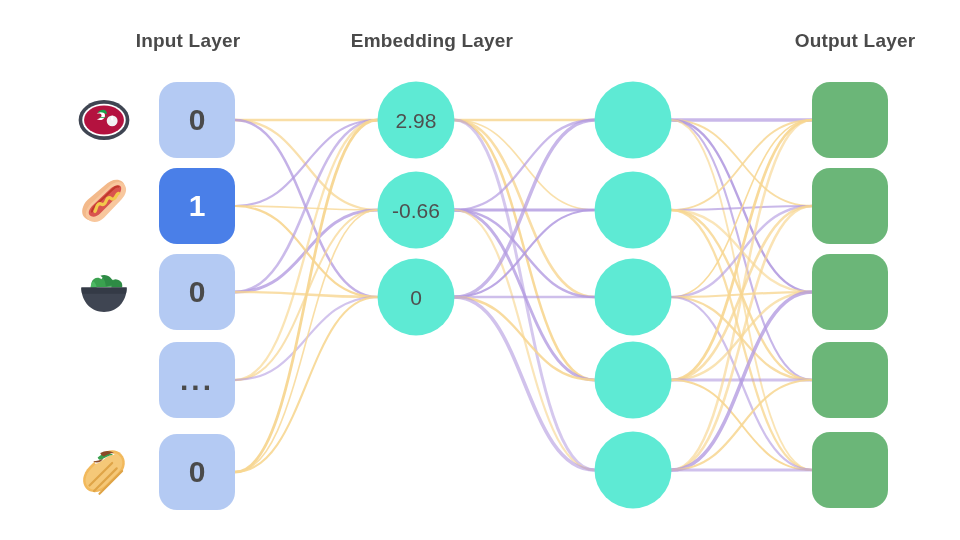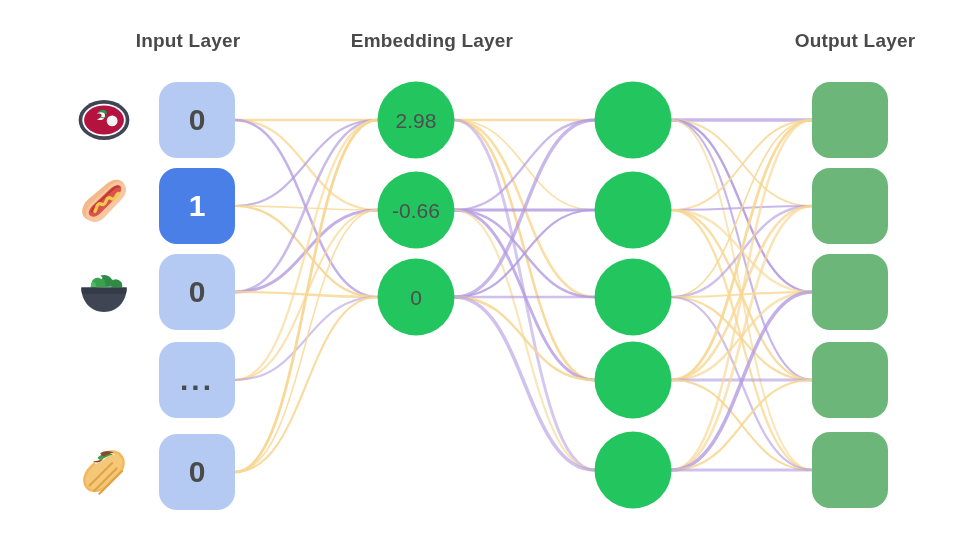--- a/index.html
+++ b/index.html
@@ -40,21 +40,21 @@
   }
 
   .emoji{
     position:absolute;width:58px;height:58px;
     transform:translate(-50%,-50%);
   }
   .emoji svg{display:block;width:58px;height:58px;}
 
   .circle{
     position:absolute;width:77px;height:77px;border-radius:50%;
-    background:#22c55e;
+    background:#5eead4;
     display:flex;align-items:center;justify-content:center;
     font-size:21px;color:#4f4f4f;font-weight:normal;
     transform:translate(-50%,-50%);
   }
 
   .outbox{
     position:absolute;width:76px;height:76px;border-radius:18px;
     background:#6bb678;
     transform:translate(-50%,-50%);
   }

